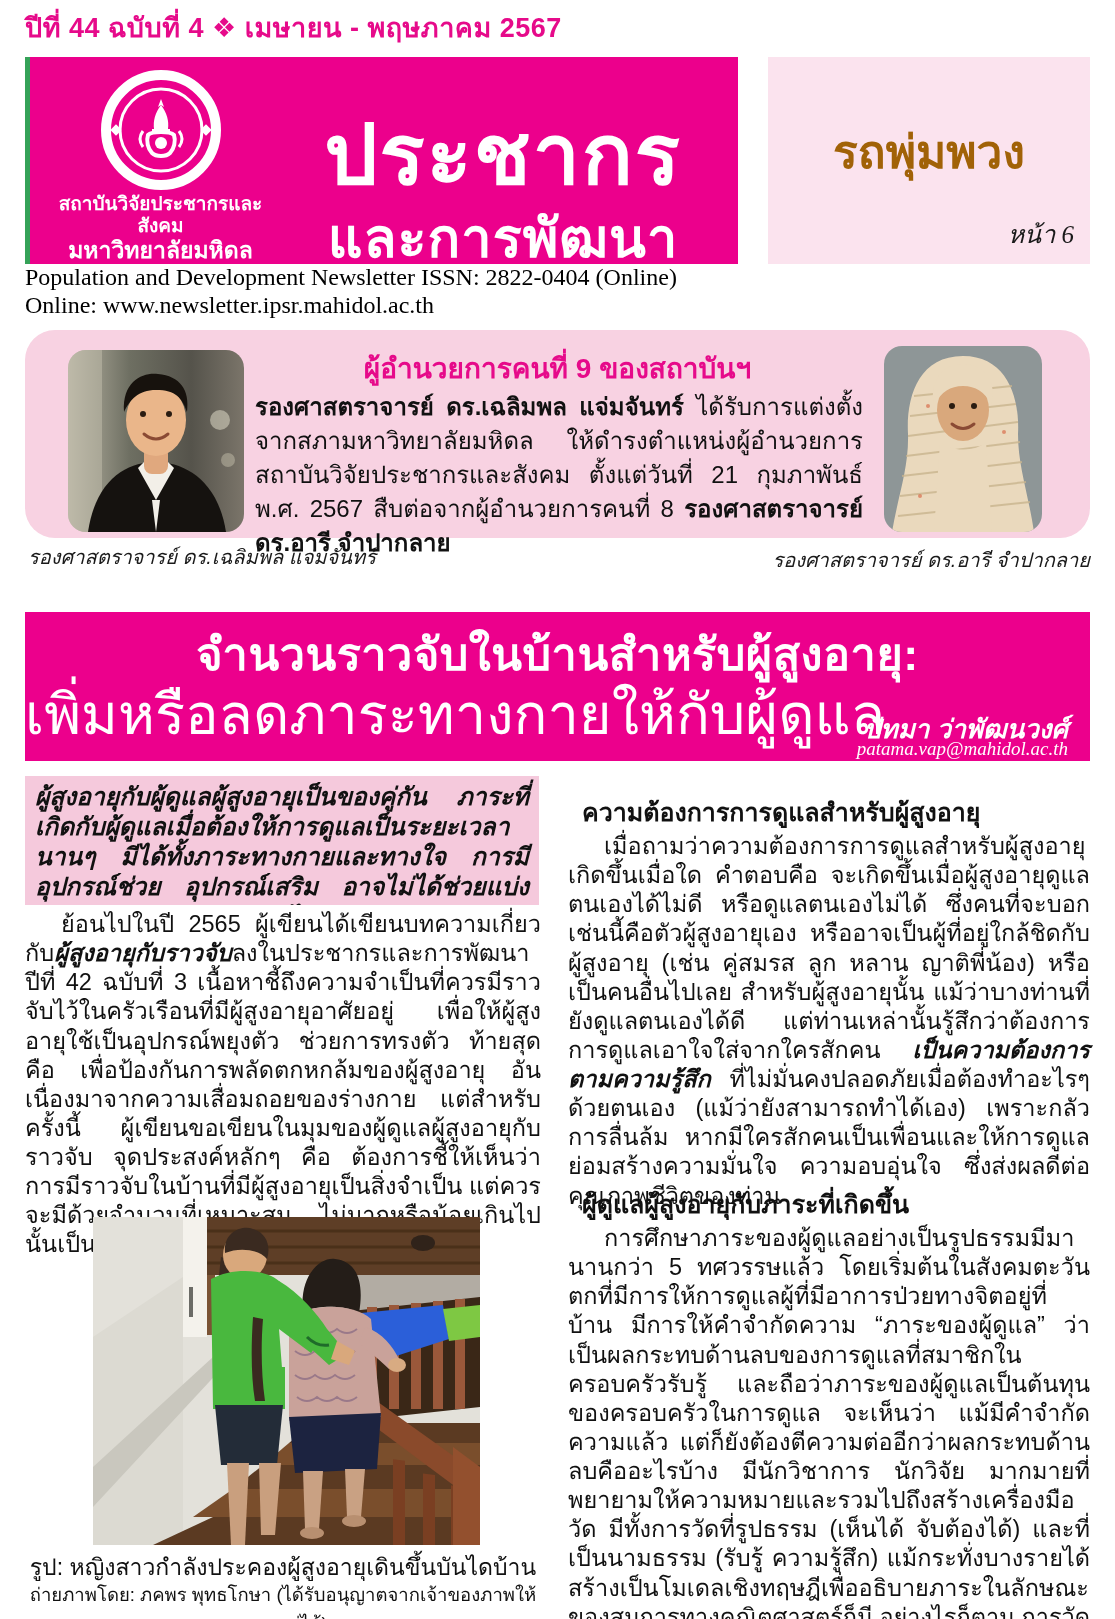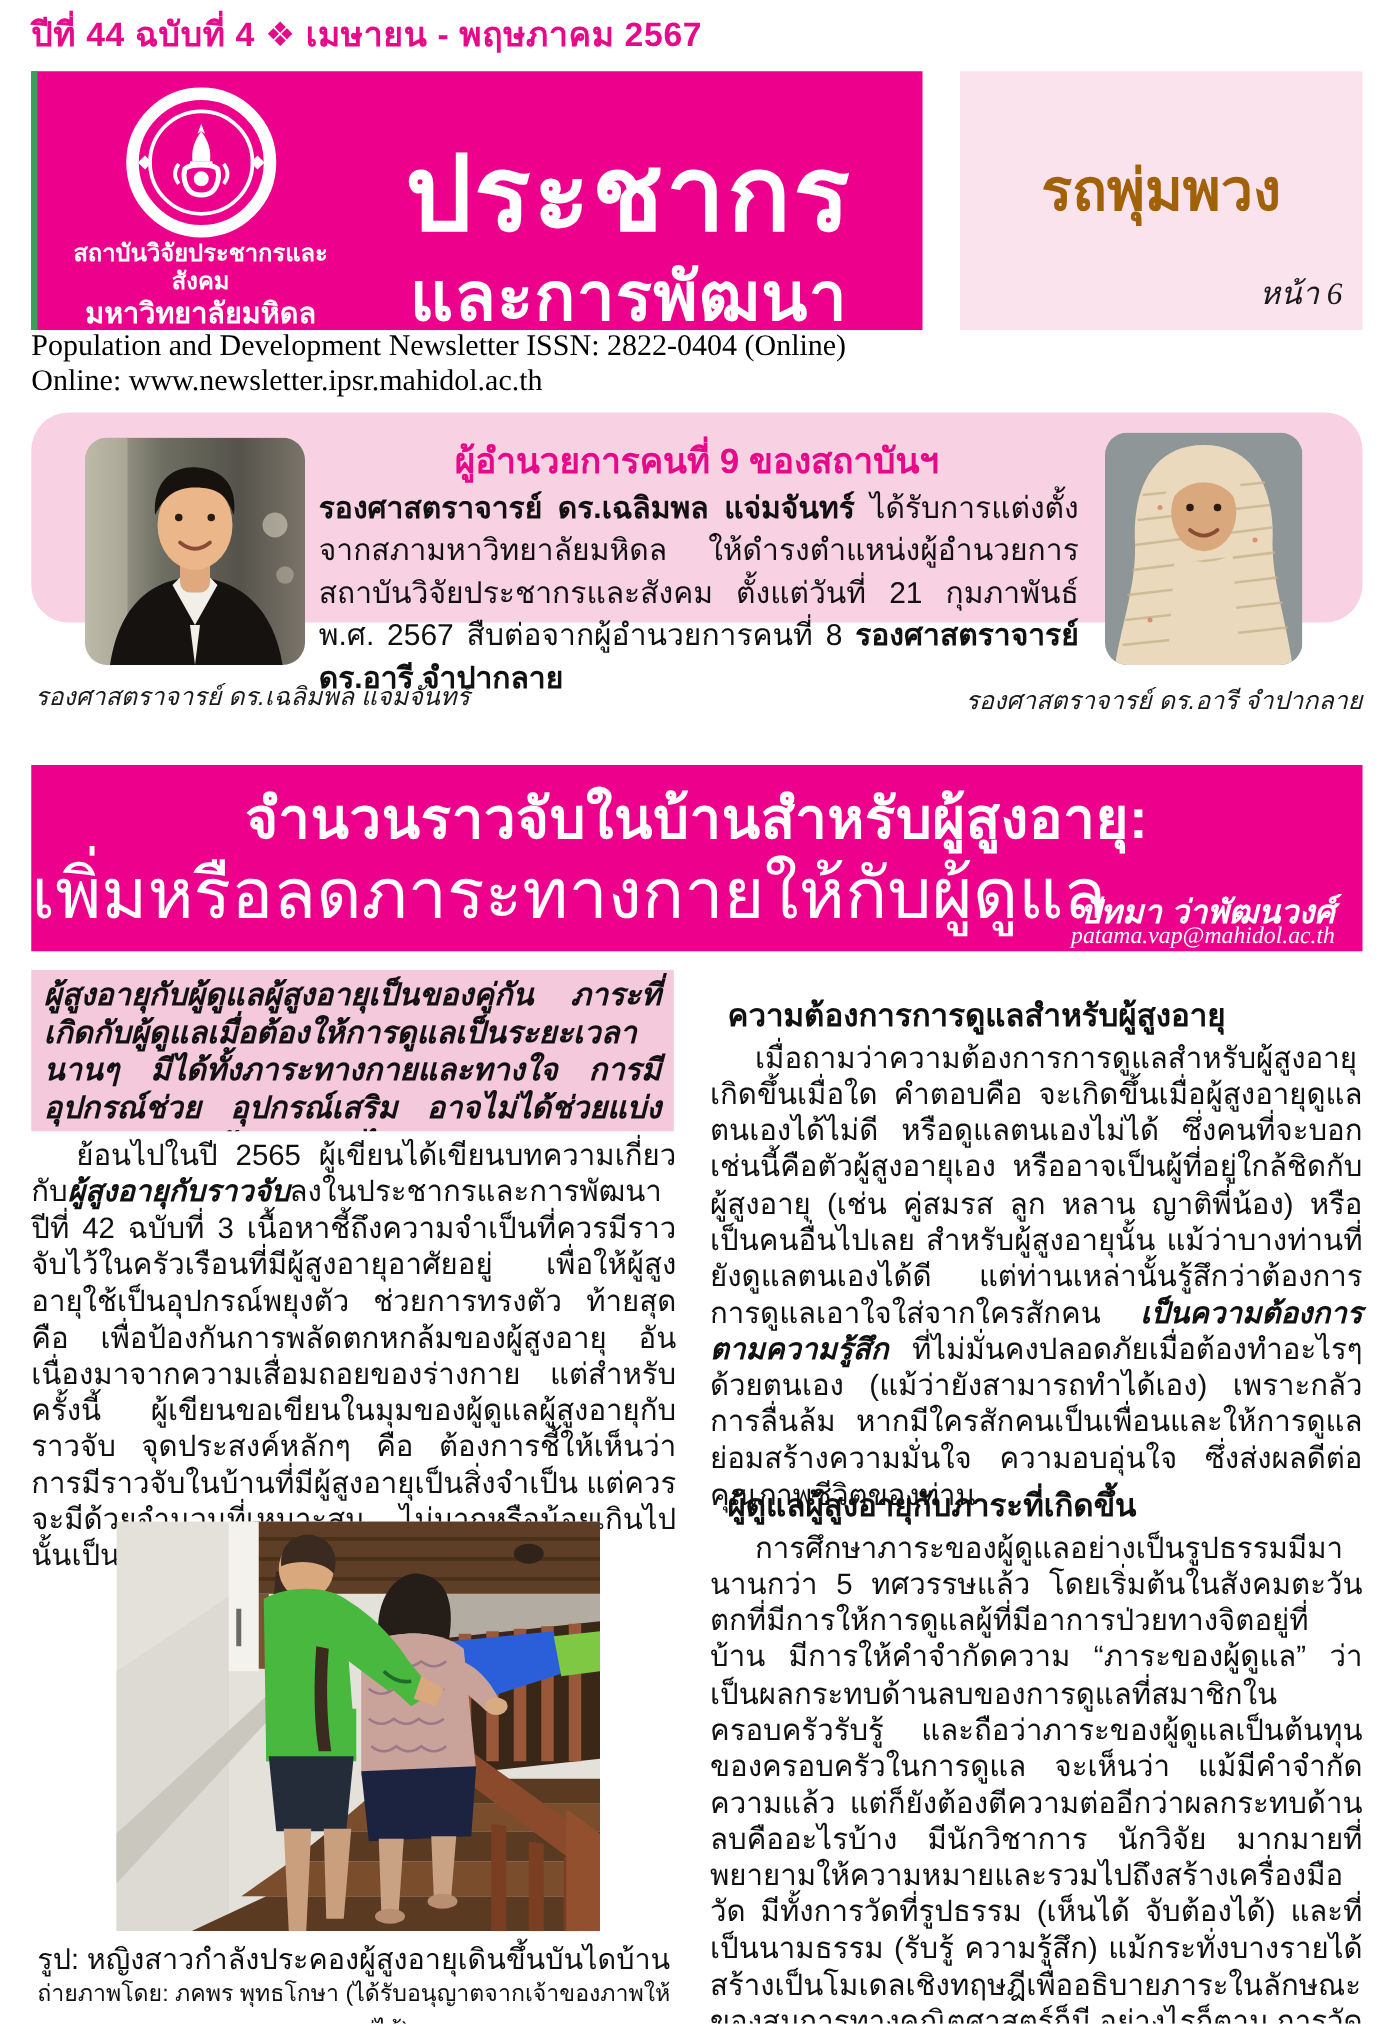--- a/index.html
+++ b/index.html
@@ -42,21 +42,21 @@
   }
   .newsletter-line, .website-line {
     position:absolute; left:25px;
     font-family:"Liberation Serif","DejaVu Serif",serif;
     font-size:24px; color:#000;
   }
   .newsletter-line { top:264px; }
   .website-line { top:292px; }
   
   .director-box {
-    position:absolute; left:25px; top:330px; width:1065px; height:168px;
+    position:absolute; left:25px; top:330px; width:1065px; height:208px;
     background:#f8d2e2; border-radius:30px;
   }
   .director-photo-left {
     position:absolute; left:43px; top:20px; width:176px; height:182px;
     border-radius:18px; overflow:hidden;
   }
   .director-photo-right {
     position:absolute; right:48px; top:16px; width:158px; height:186px;
     border-radius:18px; overflow:hidden;
   }

